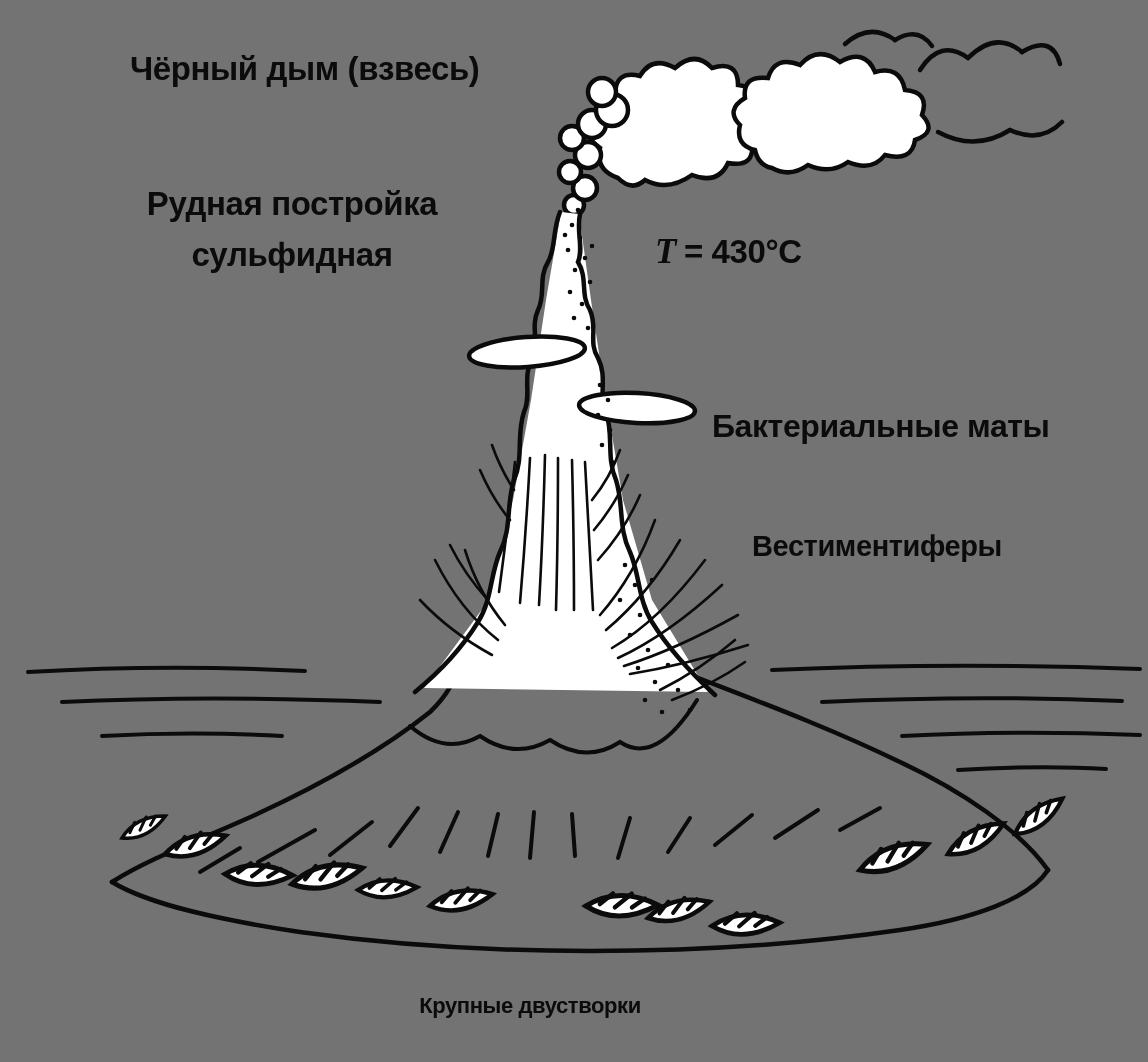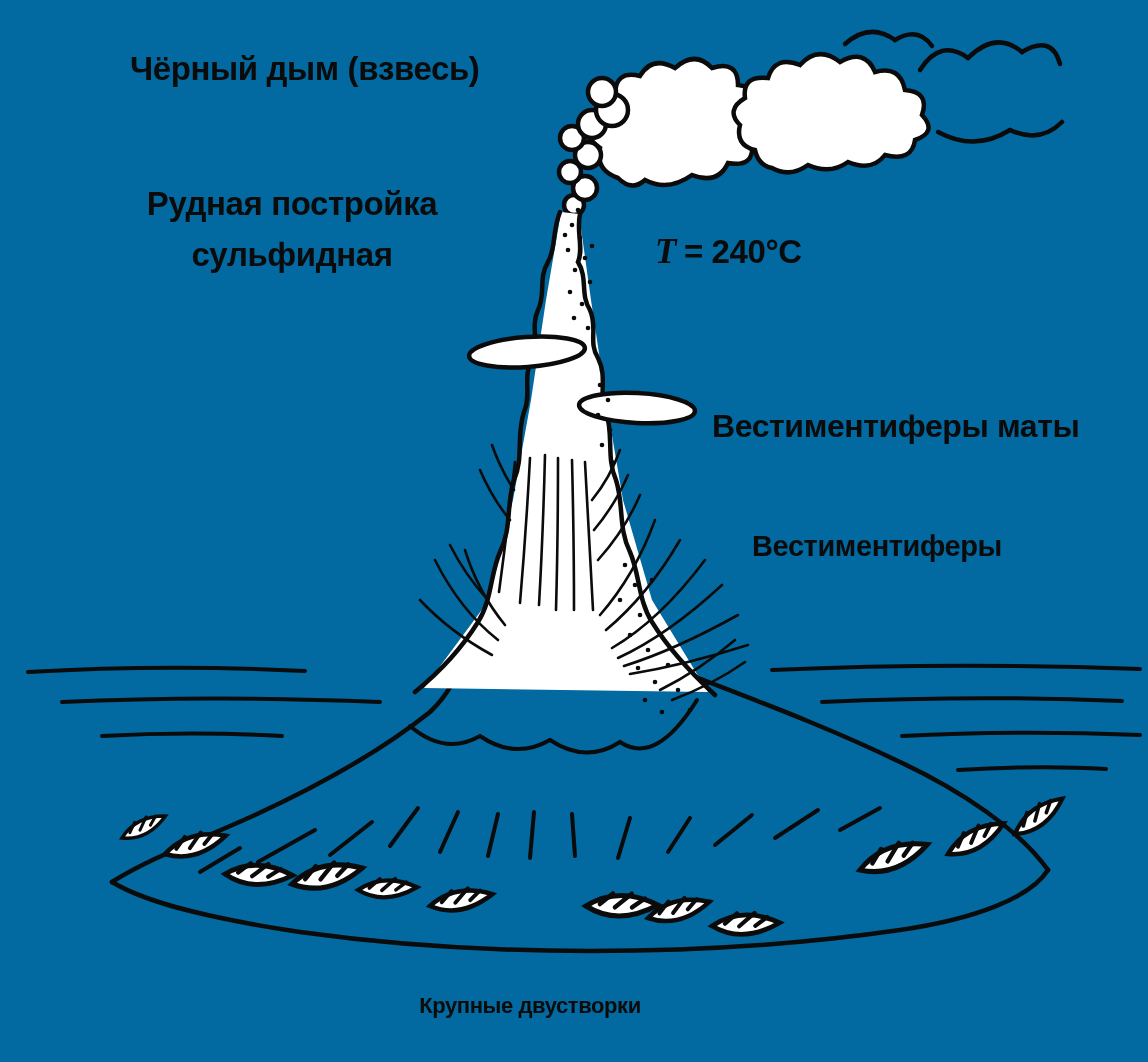--- a/index.html
+++ b/index.html
@@ -4,21 +4,21 @@
 <style>
   html, body {
     margin: 0;
     padding: 0;
     background: #ffffff;
   }
   .canvas {
     position: relative;
     width: 1148px;
     height: 1062px;
-    background: #0369a1;
+    background: #737373;
     overflow: hidden;
     font-family: "Liberation Sans", "DejaVu Sans", sans-serif;
     color: #0b0b0b;
   }
   .drawing {
     position: absolute;
     inset: 0;
     width: 1148px;
     height: 1062px;
   }
@@ -225,22 +225,22 @@
   </svg>
 
   <div class="lbl lbl-black-smoke">Чёрный дым (взвесь)</div>
 
   <div class="lbl lbl-sulfide">
     <div>Рудная постройка</div>
     <div>сульфидная</div>
   </div>
 
   <div class="lbl lbl-temp">
-    <span class="t-sym">T</span><span class="t-val">= 240°C</span>
+    <span class="t-sym">T</span><span class="t-val">= 430°C</span>
   </div>
 
-  <div class="lbl lbl-bacterial">Вестиментиферы маты</div>
+  <div class="lbl lbl-bacterial">Бактериальные маты</div>
 
   <div class="lbl lbl-vestimentifera">Вестиментиферы</div>
 
   <div class="lbl lbl-bivalves">Крупные двустворки</div>
 
 </div>
 
 </body></html>

